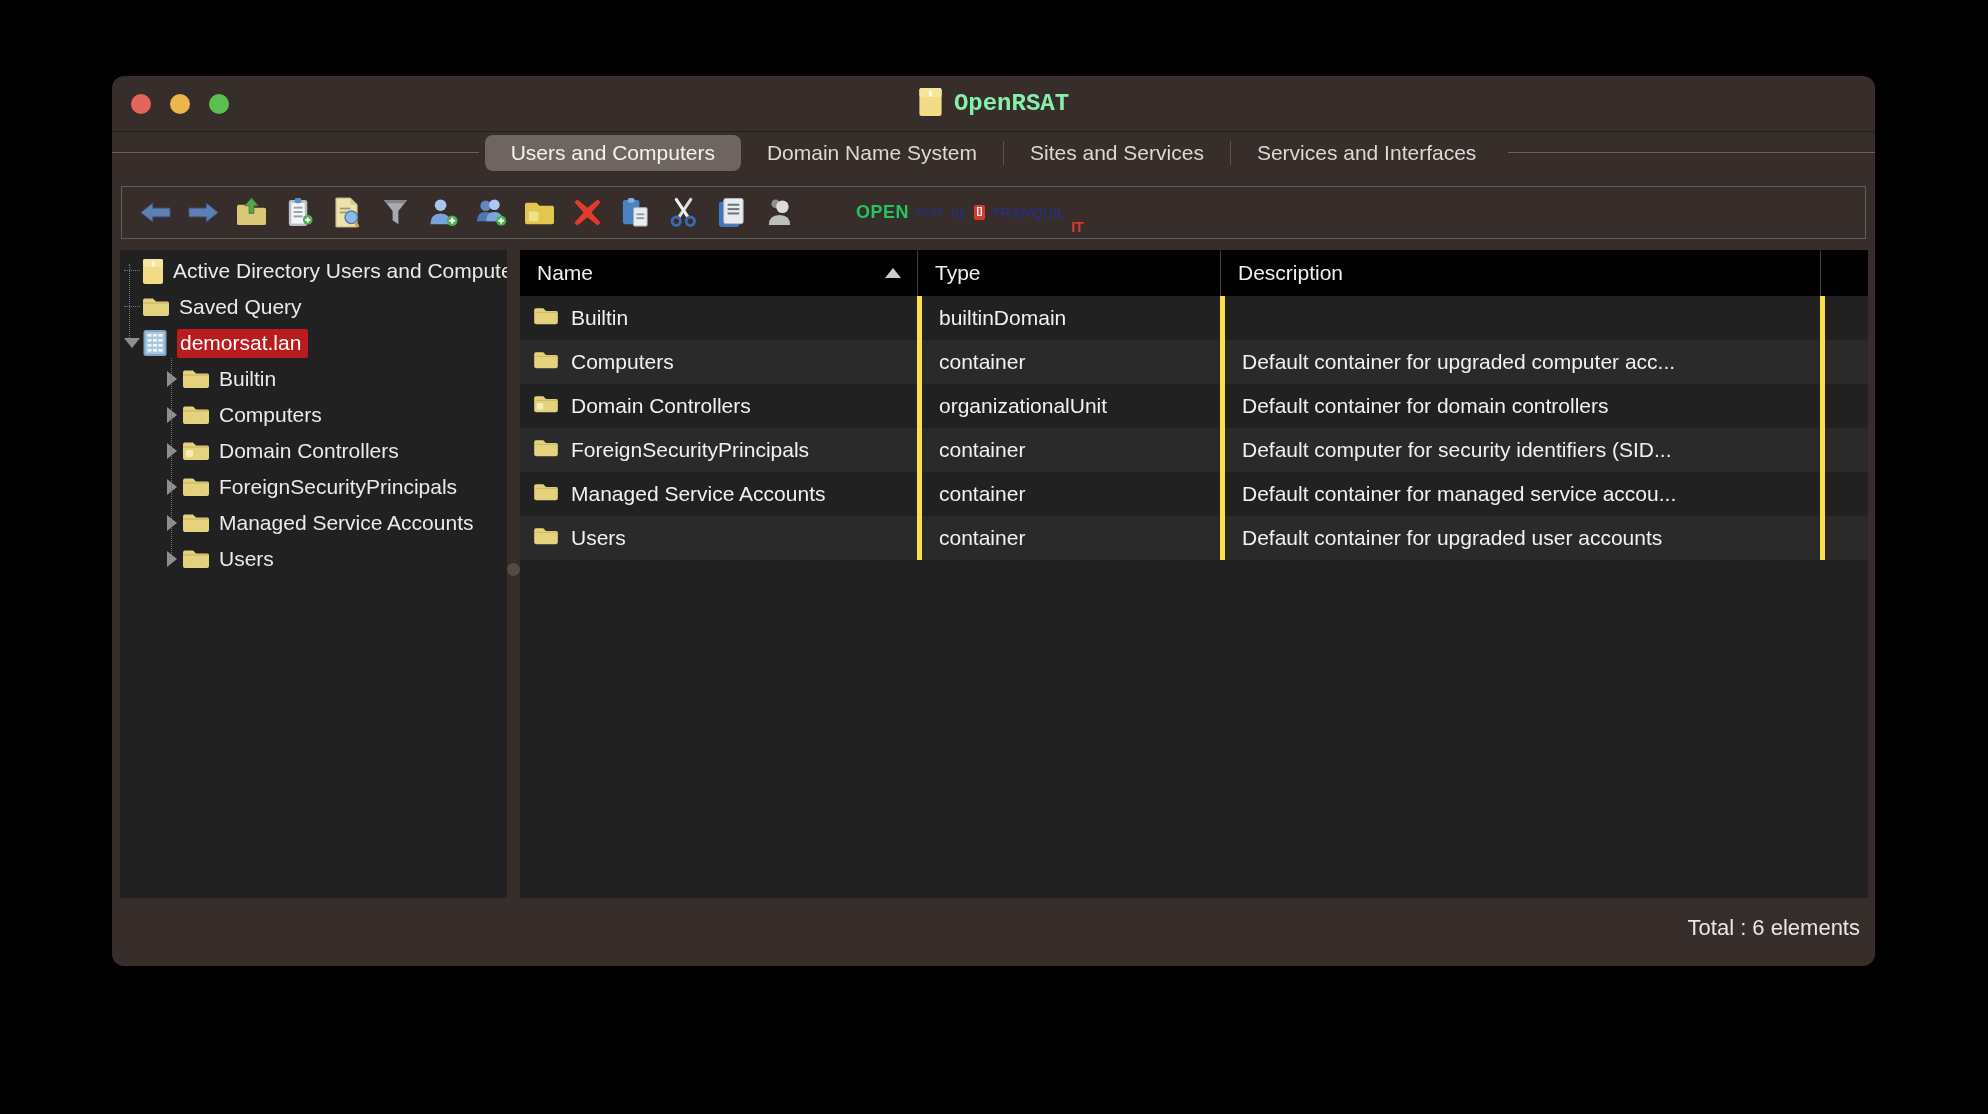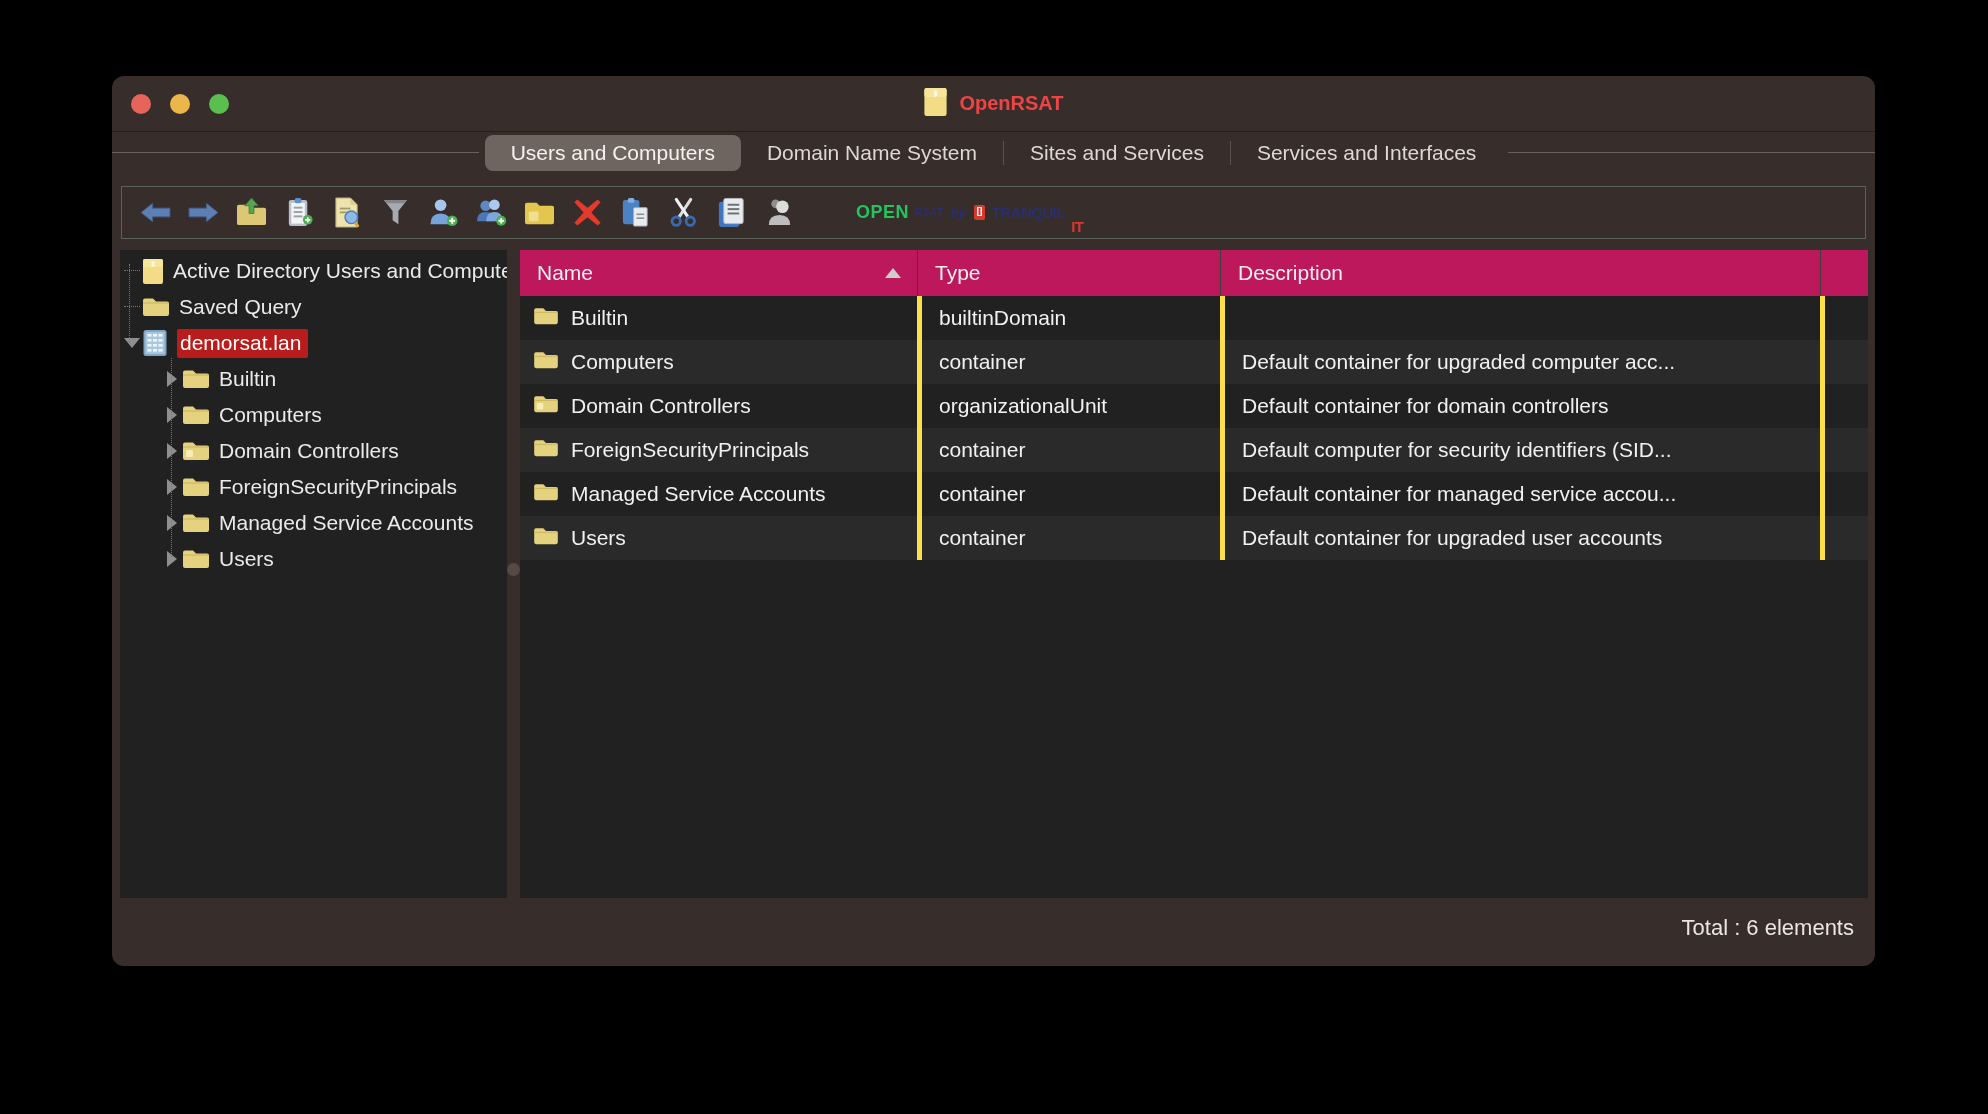--- a/index.html
+++ b/index.html
@@ -9,21 +9,21 @@
           border-radius:12px;box-shadow:0 0 0 1px rgba(0,0,0,.6),0 24px 70px rgba(0,0,0,.8);overflow:hidden;}
 
   
   .titlebar{position:relative;height:55px;border-bottom:1px solid #261e1b;}
   .traffic{position:absolute;left:19px;top:18px;display:flex;gap:19px;}
   .tl{width:20px;height:20px;border-radius:50%;}
   .tl.red{background:#e5655a;}
   .tl.yellow{background:#ecb64b;}
   .tl.green{background:#5bbf4f;}
   .title-center{position:absolute;inset:0;display:flex;align-items:center;justify-content:center;gap:11px;}
-  .title-text{font-size:20px;font-weight:bold;color:#ef4444;}
+  .title-text{font-size:24px;font-weight:bold;color:#86efac;font-family:Liberation Mono, monospace;}
 
   
   .tabbar{position:relative;height:42px;}
   .tab-baseline{position:absolute;left:0;right:0;top:20px;height:1px;background:#6b615c;}
   .tabs-wrap{position:absolute;inset:0;display:flex;align-items:center;justify-content:center;}
   .tabs{display:flex;align-items:center;background:#372d2a;padding:0 6px;}
   .tab{padding:6px 26px;font-size:21px;color:#ddd8d4;border-radius:8px;white-space:nowrap;cursor:default;}
   .tab.selected{background:#6e6560;color:#f4f2ef;}
   .tabsep{width:1px;height:24px;background:#5c524d;}
 
@@ -54,38 +54,38 @@
   .tri-down{width:0;height:0;border-left:8px solid transparent;border-right:8px solid transparent;border-top:10px solid #8f8f8f;}
   .tri-right{width:0;height:0;border-top:8px solid transparent;border-bottom:8px solid transparent;border-left:10px solid #8f8f8f;}
   .stub{width:16px;height:1px;border-top:1px dotted #777;flex:none;margin:0 2px;}
   .ticon{flex:none;display:flex;align-items:center;margin-right:9px;}
   .tlabel{overflow:hidden;}
   .tlabel.selected{background:#b91c1c;color:#fff;padding:2px 7px 3px 3px;border-radius:2px;}
   .guide-v1{position:absolute;left:9px;top:14px;height:78px;border-left:1px dotted #777;}
   .guide-v2{position:absolute;left:51px;top:108px;height:199px;border-left:1px dotted #777;}
 
   
-  .thead{display:flex;height:46px;background:#be185d;align-items:stretch;color:#f1efed;font-size:21px;flex:none;}
+  .thead{display:flex;height:46px;background:#000000;align-items:stretch;color:#f1efed;font-size:21px;flex:none;}
   .th{display:flex;align-items:center;box-sizing:border-box;padding-left:17px;}
   .th-name{width:397px;justify-content:space-between;padding-right:16px;}
   .th-type{width:303px;border-left:1px solid #3d3d3d;text-align:center;}
   .th-desc{width:600px;border-left:1px solid #3d3d3d;}
   .th-fill{flex:1;border-left:1px solid #3d3d3d;}
   .sort-asc{width:0;height:0;border-left:8px solid transparent;border-right:8px solid transparent;border-bottom:10px solid #cfccc9;}
   .trow{display:flex;height:44px;flex:none;font-size:21px;color:#f2f1ef;}
   .cell{display:flex;align-items:center;box-sizing:border-box;height:100%;overflow:hidden;white-space:nowrap;}
   .cell + .cell{border-left:5px solid #fde047;}
   .trow.alt .cell{background:#2a2a2a;}
   .cell-name{width:397px;padding-left:13px;gap:12px;}
   .cell-type{width:303px;padding-left:17px;}
   .cell-desc{width:600px;padding-left:17px;}
   .cell-fill{flex:1;}
 
   
-  .statusbar{height:60px;display:flex;align-items:center;justify-content:flex-end;padding-right:21px;
+  .statusbar{height:60px;display:flex;align-items:center;justify-content:flex-end;padding-right:15px;
              font-size:22px;color:#e9e6e3;}
 </style>
 </head>
 <body>
 
 <div class="stage">
   <div class="window">
 
     <div class="titlebar">
       <div class="traffic">

